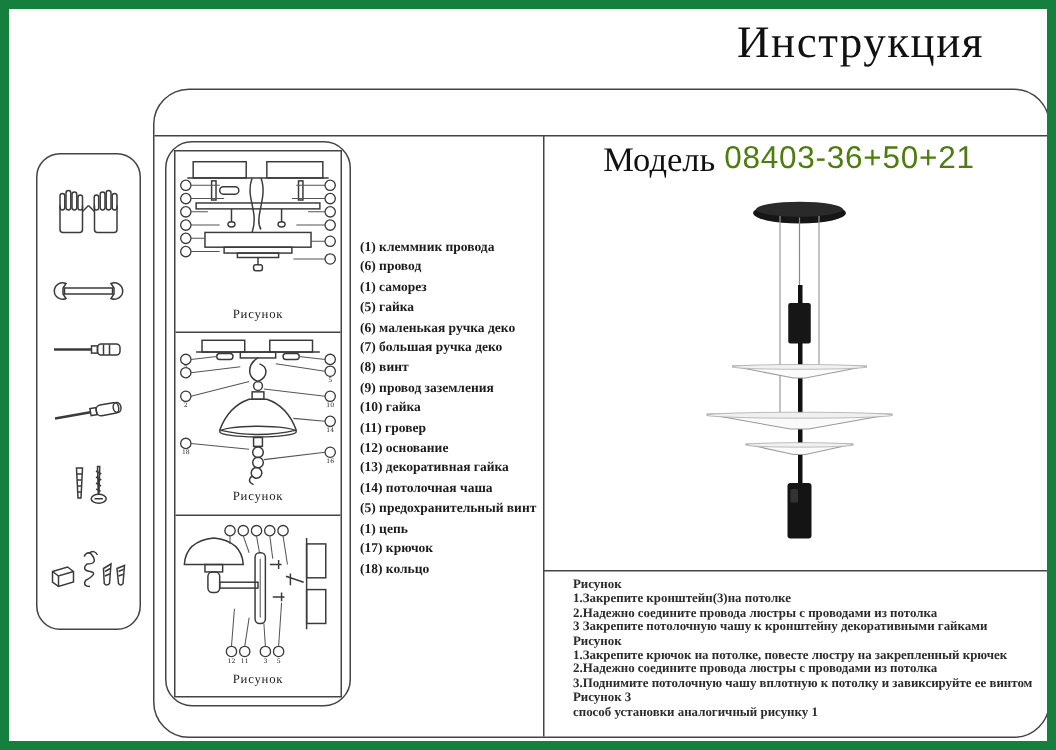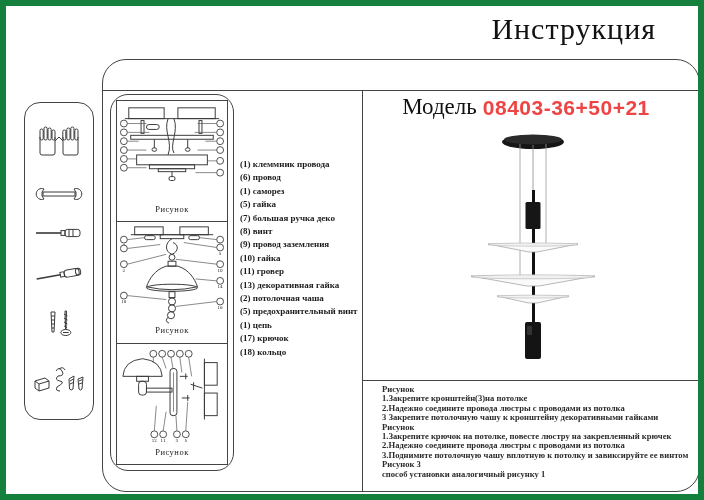--- a/index.html
+++ b/index.html
@@ -40,24 +40,24 @@
   .fig-cell svg { width:110px; height:100px; margin-top:2px; }
   .fig-caption { font-size:8.5px; letter-spacing:0.5px; color:#222; margin-top:1px; }
   
   .parts {
     position:absolute; left:234px; top:112px; width:121px;
     list-style:none; font-size:9px; font-weight:600; line-height:13.4px; color:#1c1c1c;margin-top:40px;
   }
   
   .model-row {
     position:absolute; left:370px; top:88px; width:300px;
-    display:flex; justify-content:center; align-items:flex-end; gap:6px;
+    display:flex; justify-content:center; align-items:flex-start; gap:6px;
   }
   .model-label { font-size:23px; color:#111; }
-  .model-number { font-family:"Liberation Sans", sans-serif; font-weight:bold; font-size:21px; color:#ef4444; letter-spacing:0.5px; }
+  .model-number { font-family:"Liberation Sans", sans-serif; font-weight:normal; font-size:21px; color:#4d7c0f; letter-spacing:0.5px; }
   .lamp-wrap { position:absolute; left:435px; top:124px; width:185px; height:230px; }
   .right-divider { position:absolute; left:356px; top:374px; width:337px; border-top:1.5px solid #444; }
   .instructions {
     position:absolute; left:376px; top:379px; width:305px;
     font-size:8.6px; font-weight:600; line-height:9.4px; color:#2b2b2b;
   }
   .instructions div { white-space:nowrap; }
   svg .ln { stroke:#3a3a3a; fill:none; stroke-width:1; }
   svg .thin { stroke:#555; fill:none; stroke-width:0.7; }
   svg .callout { stroke:#3a3a3a; fill:#fff; stroke-width:0.9; }
@@ -304,27 +304,29 @@
       </div>
 
     </div>
   </div>
 
   <ul class="parts">
     <li>(1) клеммник провода</li>
     <li>(6) провод</li>
     <li>(1) саморез</li>
     <li>(5) гайка</li>
+    <li>(6) маленькая ручка деко</li>
     <li>(7) большая ручка деко</li>
     <li>(8) винт</li>
     <li>(9) провод заземления</li>
     <li>(10) гайка</li>
     <li>(11) гровер</li>
+    <li>(12) основание</li>
     <li>(13) декоративная гайка</li>
-    <li>(2) потолочная чаша</li>
+    <li>(14) потолочная чаша</li>
     <li>(5) предохранительный винт</li>
     <li>(1) цепь</li>
     <li>(17) крючок</li>
     <li>(18) кольцо</li>
   </ul>
 
   <div class="main-frame">
     <div class="top-strip-line"></div>
     <div class="v-divider"></div>
   </div>

